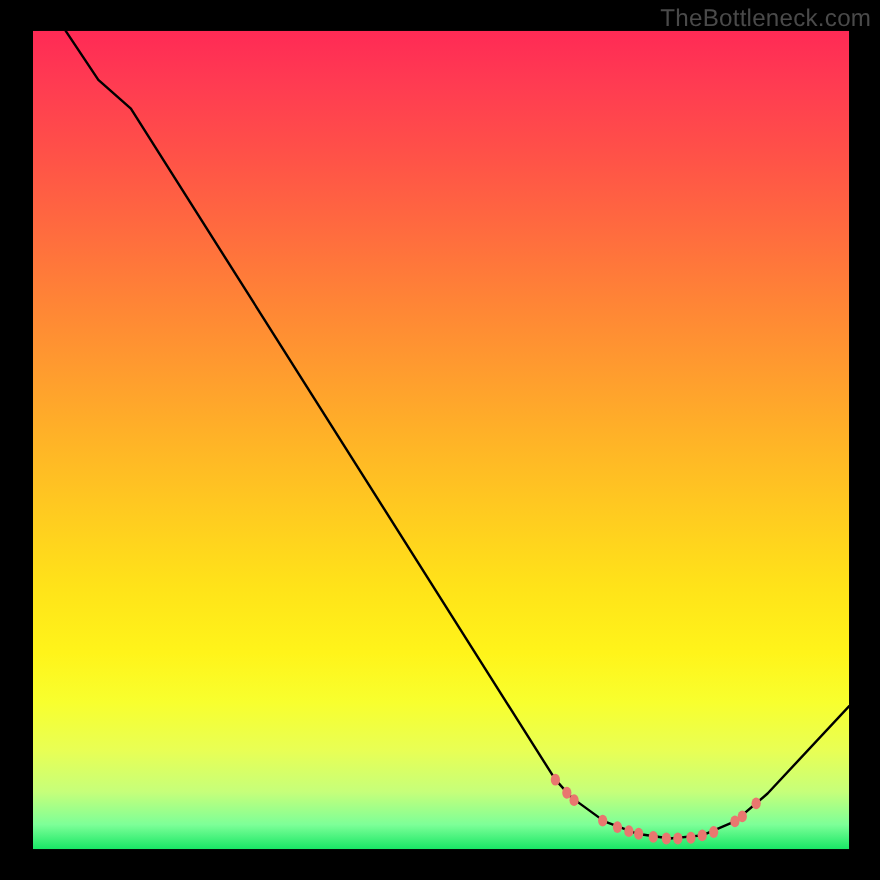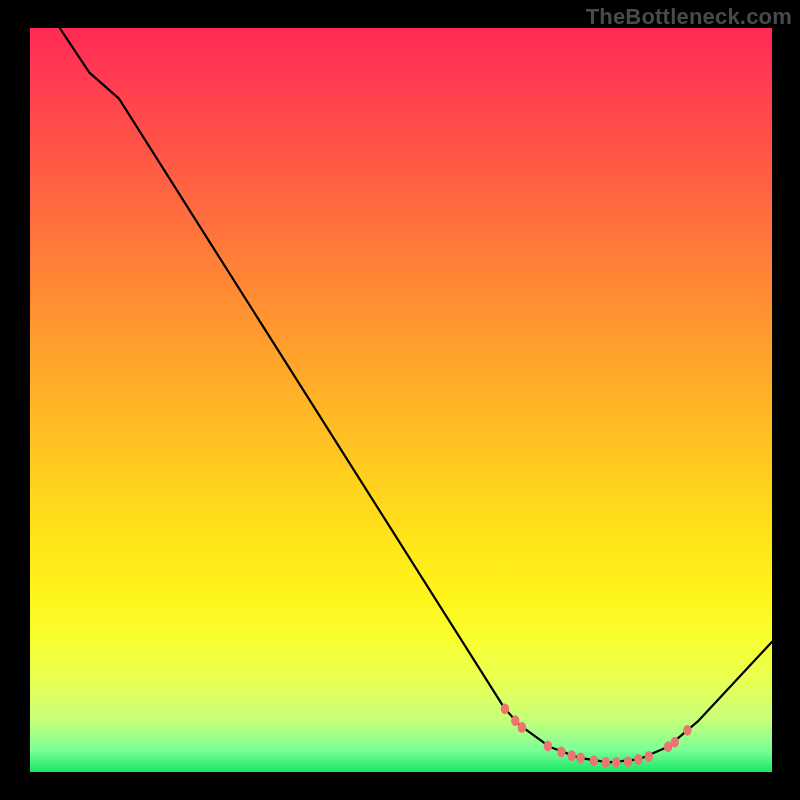--- a/index.html
+++ b/index.html
@@ -16,21 +16,21 @@
     width: 800px;
     height: 800px;
     background: #000;
   }
   .watermark {
     position: absolute;
     top: 4px;
     right: 8px;
     color: #4a4a4a;
     font-size: 22px;
-    font-weight: 700;
+    font-weight: 400;
     letter-spacing: 0.2px;
     z-index: 5;
   }
   .plot-area {
     position: absolute;
     left: 30px;
     top: 28px;
     width: 742px;
     height: 744px;
     overflow: hidden;

